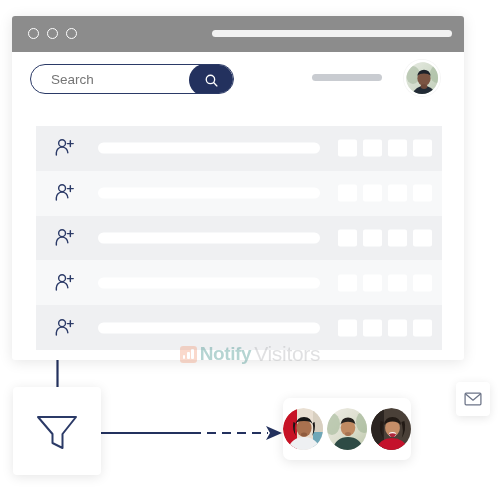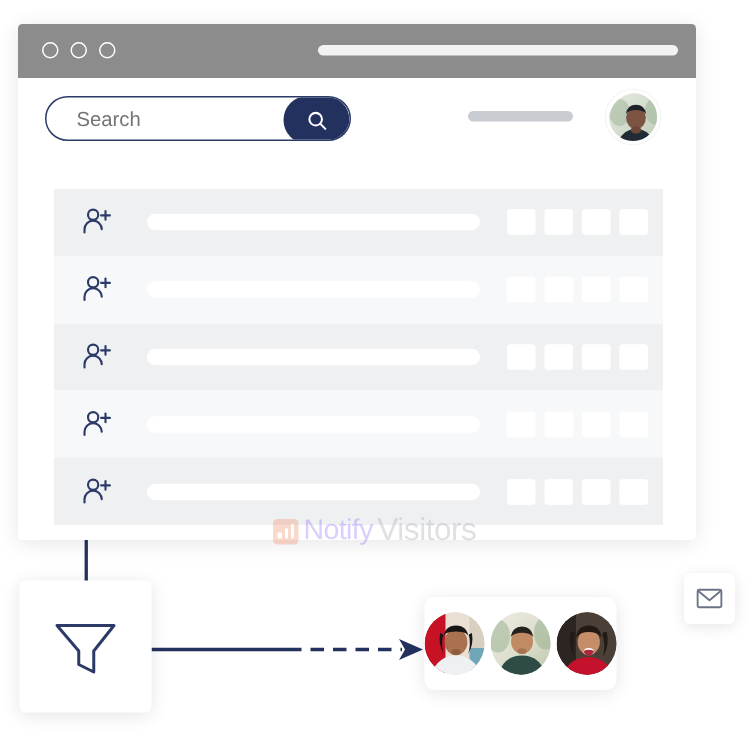--- a/index.html
+++ b/index.html
@@ -119,21 +119,21 @@
     width: 17px; height: 17px; border-radius: 3px;
     background: #f0845a;
     display: flex; align-items: flex-end; justify-content: center;
     gap: 1.5px; padding-bottom: 3.5px;
   }
   #wm-logo-icon i { display:block; width: 2.6px; background: #ffffff; border-radius:1px; }
   #wm-bar-1 { height: 4px; }
   #wm-bar-2 { height: 7px; }
   #wm-bar-3 { height: 10px; }
   #wm-notify {
-    font-size: 19px; font-weight: normal; color: #8b5cf6; letter-spacing: -0.4px;
+    font-size: 19px; font-weight: bold; color: #0f766e; letter-spacing: -0.4px;
   }
   #wm-visitors {
     font-size: 21px; font-weight: normal; color: #9a9ca0; letter-spacing: -0.3px;
   }
 
   
   #funnel-card {
     position: absolute; left: 13px; top: 387px;
     width: 88px; height: 88px;
     background: #ffffff; border-radius: 4px;

